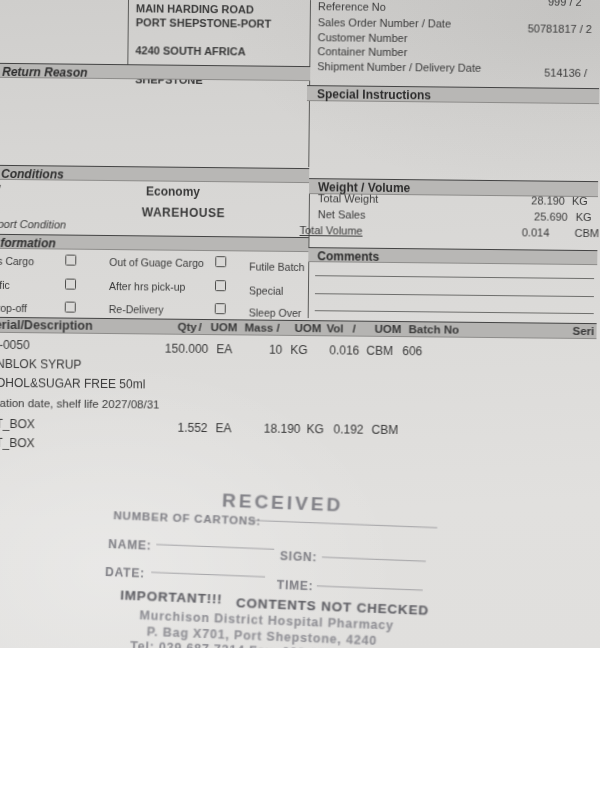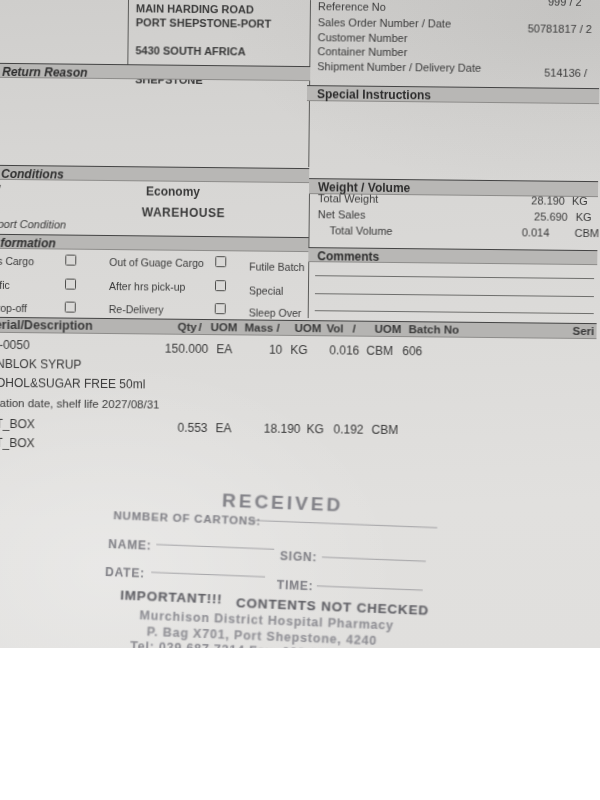--- a/index.html
+++ b/index.html
@@ -48,21 +48,21 @@
 <div id="page">
 <div id="doc">
 
   <div class="vline" style="left:128px;top:0;height:67px;"></div>
   <div class="vline" style="left:310px;top:0;height:86px;"></div>
 
   <div class="t lbl b" style="left:136px;top:-9px;">HOSPITAL</div>
   <div class="t lbl b" style="left:136px;top:4px;">MAIN HARDING ROAD</div>
   <div class="t lbl b" style="left:136px;top:18px;">PORT SHEPSTONE-PORT</div>
   <div class="t lbl b" style="left:136px;top:40px;margin-top:35px;">SHEPSTONE</div>
-  <div class="t lbl b" style="left:136px;top:46px;">5430 SOUTH AFRICA</div>
+  <div class="t lbl b" style="left:136px;top:46px;">4240 SOUTH AFRICA</div>
 
   <div class="t lbl" style="left:318px;top:0px;">Reference No</div>
   <div class="t lbl" style="left:318px;top:16px;">Sales Order Number /  Date</div>
   <div class="t lbl" style="left:318px;top:31px;">Customer Number</div>
   <div class="t lbl" style="left:318px;top:45px;">Container Number</div>
   <div class="t lbl" style="left:318px;top:60px;">Shipment Number /  Delivery Date</div>
   <div class="t lbl" style="left:548px;top:-7px;">999 / 2</div>
   <div class="t lbl" style="left:528px;top:20px;">50781817 / 2</div>
   <div class="t lbl" style="left:545px;top:64px;">514136 /</div>
 
@@ -74,21 +74,21 @@
   <div class="band" style="left:311px;top:178px;width:289px;height:16px;padding-left:9px;">Weight / Volume</div>
   <div class="vline" style="left:311px;top:194px;height:53px;"></div>
 
   <div class="t lbl it" style="left:0;top:186px;">l</div>
   <div class="t b" style="left:148px;top:187px;font-size:12px;">Economy</div>
   <div class="t b" style="left:144px;top:208px;font-size:12px;letter-spacing:0.5px;">WAREHOUSE</div>
   <div class="t lbl it" style="left:0;top:221px;">port Condition</div>
 
   <div class="t lbl" style="left:320px;top:192px;">Total Weight</div>
   <div class="t lbl" style="left:320px;top:208px;">Net Sales</div>
-  <div class="t lbl" style="left:332px;top:224px;">Total Volume</div>
+  <div class="t lbl" style="left:302px;top:224px;text-decoration:underline;">Total Volume</div>
   <div class="t lbl ra" style="left:505px;top:192px;width:62px;">28.190</div>
   <div class="t lbl" style="left:574px;top:192px;">KG</div>
   <div class="t lbl ra" style="left:508px;top:208px;width:62px;">25.690</div>
   <div class="t lbl" style="left:578px;top:208px;">KG</div>
   <div class="t lbl ra" style="left:507px;top:224px;width:62px;text-align:center;">0.014</div>
   <div class="t lbl" style="left:577px;top:224px;">CBM</div>
 
   <div class="band it" style="left:0;top:237px;width:311px;height:15px;">formation</div>
   <div class="band" style="left:311px;top:247px;width:289px;height:15px;padding-left:9px;">Comments</div>
   <div class="vline" style="left:311px;top:262px;height:56px;"></div>
@@ -133,21 +133,21 @@
   <div class="t tbl ra" style="left:262px;top:344px;width:24px;">10</div>
   <div class="t tbl" style="left:294px;top:344px;">KG</div>
   <div class="t tbl ra" style="left:321px;top:344px;width:42px;">0.016</div>
   <div class="t tbl" style="left:370px;top:344px;">CBM</div>
   <div class="t tbl" style="left:406px;top:344px;">606</div>
   <div class="t tbl" style="left:0;top:361px;">NBLOK SYRUP</div>
   <div class="t tbl" style="left:0;top:380px;">OHOL&amp;SUGAR FREE 50ml</div>
   <div class="t" style="left:0;top:400px;font-size:11.5px;">ration date, shelf life 2027/08/31</div>
 
   <div class="t tbl" style="left:0;top:421px;">T_BOX</div>
-  <div class="t tbl ra" style="left:170px;top:423px;width:42px;">0.553</div>
+  <div class="t tbl ra" style="left:170px;top:423px;width:42px;">1.552</div>
   <div class="t tbl" style="left:220px;top:423px;">EA</div>
   <div class="t tbl ra" style="left:255px;top:423px;width:50px;">18.190</div>
   <div class="t tbl" style="left:311px;top:423px;">KG</div>
   <div class="t tbl ra" style="left:326px;top:423px;width:42px;">0.192</div>
   <div class="t tbl" style="left:376px;top:423px;">CBM</div>
   <div class="t tbl" style="left:0;top:440px;">T_BOX</div>
 
   <div id="stamp">
     <div class="st" style="left:148px;top:8px;font-size:19px;letter-spacing:3px;">RECEIVED</div>
     <div class="st" style="left:40px;top:32px;font-size:11.5px;">NUMBER OF CARTONS:</div>

